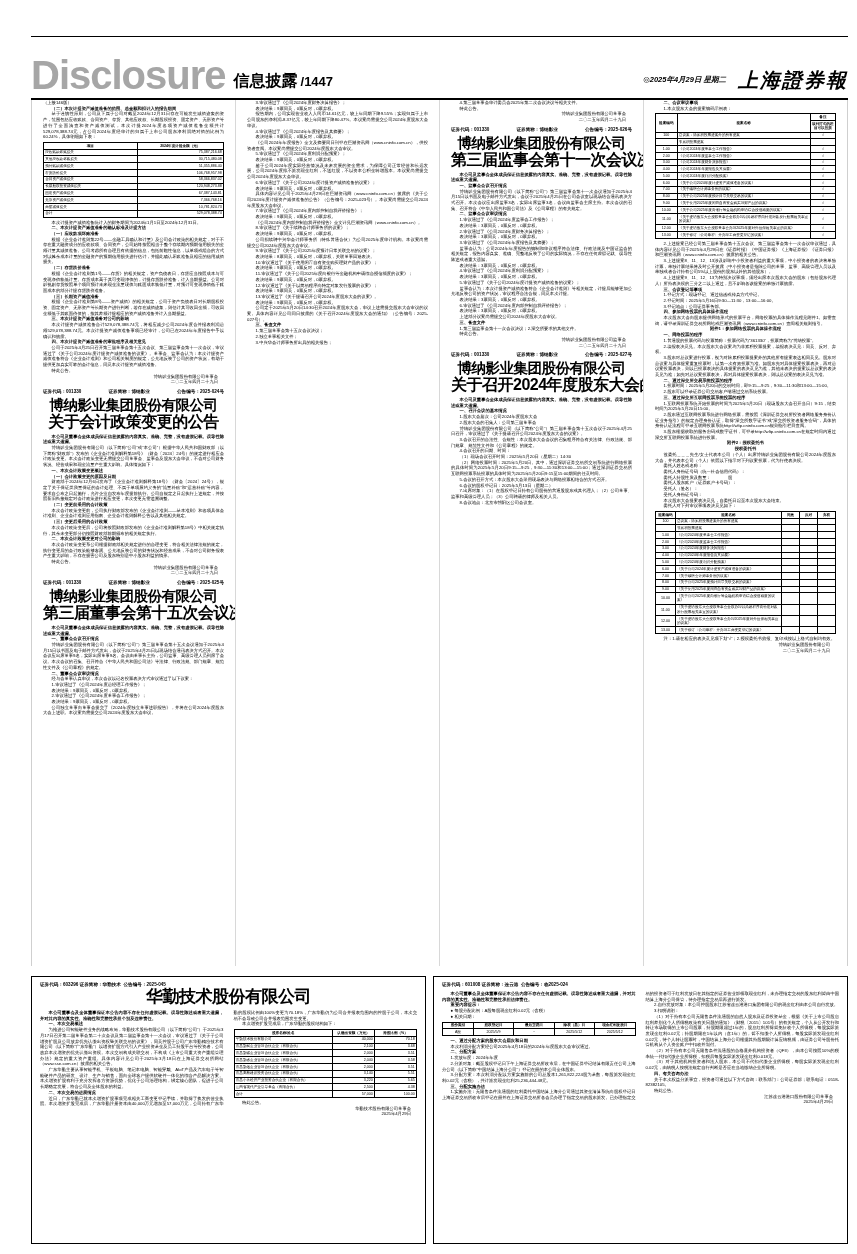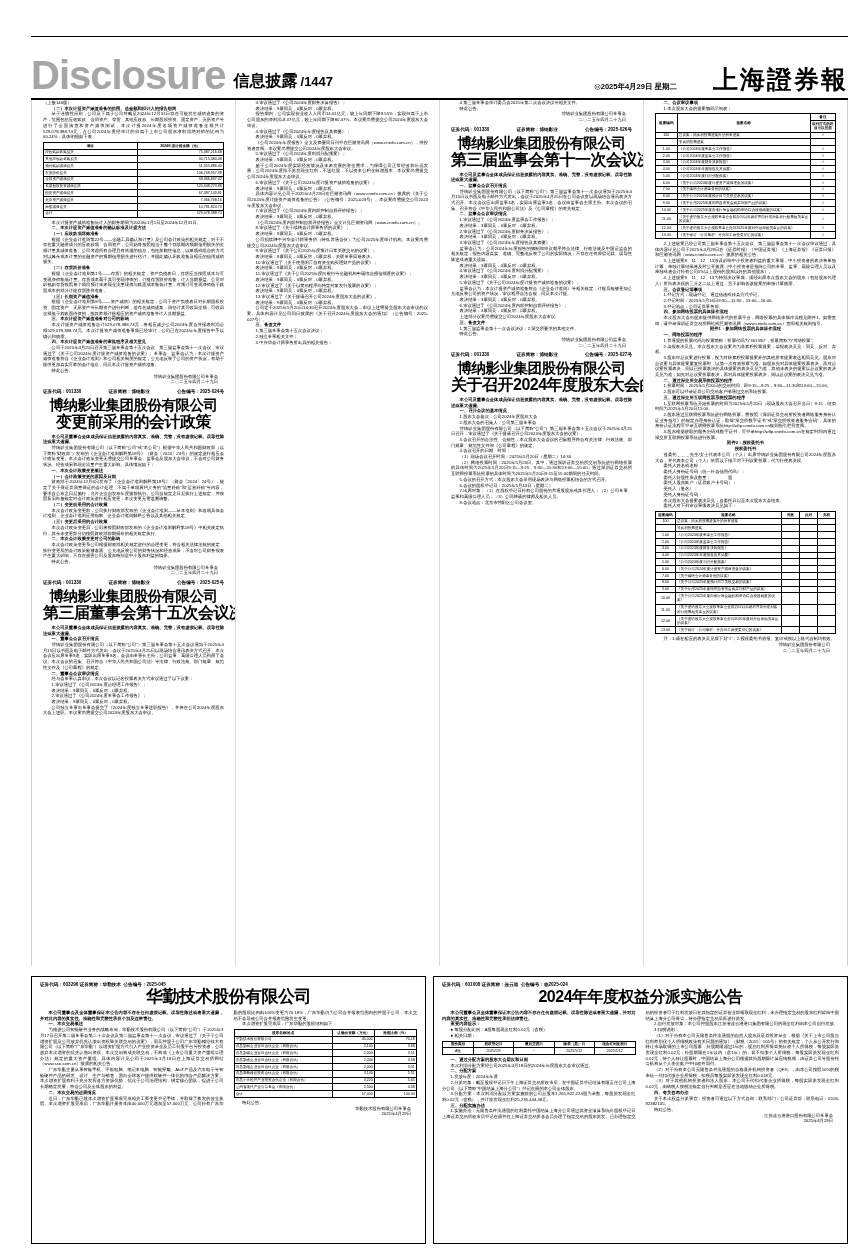--- a/index.html
+++ b/index.html
@@ -6,23 +6,23 @@
   .page{position:relative;width:857px;height:1254px;background:#ffffff;margin:0 auto;
         font-family:"Liberation Sans","DejaVu Sans",sans-serif;color:#000;overflow:hidden;}
   
   .masthead{position:absolute;left:31px;right:9px;top:36px;height:64px;
             border-top:1px solid #000;border-bottom:2px solid #000;
             display:flex;align-items:flex-end;padding-bottom:6px;box-sizing:border-box;}
   .dis{font-size:40px;font-weight:800;color:#a6a6a6;letter-spacing:-1px;line-height:34px;}
   .cnwrap{margin-left:8px;display:flex;align-items:baseline;}
   .cn-title{font-size:16px;font-weight:bold;}
   .page-no{font-size:13px;font-weight:bold;margin-left:3px;}
-  .mast-right{margin-left:auto;display:flex;align-items:flex-end;}
+  .mast-right{margin-left:auto;display:flex;align-items:center;font-style:italic;}
   .mast-date{font-size:7.5px;font-weight:bold;margin-right:12px;}
-  .paper-logo{font-family:"DejaVu Serif","Liberation Serif",serif;font-size:25px;font-weight:bold;letter-spacing:2px;line-height:24px;margin-left:24px;}
+  .paper-logo{font-family:"DejaVu Serif","Liberation Serif",serif;font-size:20px;font-weight:bold;letter-spacing:2px;line-height:24px;}
   
   .main{position:absolute;left:31px;right:9px;top:100px;height:866px;display:flex;
         border-left:1px solid #cfcfcf;border-right:1px solid #cfcfcf;box-sizing:border-box;}
   .col{flex:1 1 0;min-width:0;overflow:hidden;padding:0 11px;font-size:4.3px;line-height:5.7px;
        text-align:justify;box-sizing:border-box;}
   .col + .col{border-left:1px solid #d8d8d8;}
   .col p,.box-body p{margin:0;}
   .p{text-indent:2em;}
   .n{text-indent:0;}
   .b{font-weight:bold;text-indent:2em;}
@@ -151,21 +151,21 @@
           <p class="r">博纳影业集团股份有限公司董事会</p>
           <p class="r">二〇二五年四月二十九日</p>
         </div>
 
       <div class="codes">
         <span>证券代码：001330</span>
         <span>证券简称：博纳影业</span>
         <span>公告编号：2025-024号</span>
       </div>
       <div class="t1">博纳影业集团股份有限公司</div>
-      <div class="t2">变更前采用的会计政策</div>
+      <div class="t2">关于会计政策变更的公告</div>
       <div>
 
       <p class="b">本公司及董事会全体成员保证信息披露的内容真实、准确、完整，没有虚假记载、误导性陈述或重大遗漏。</p>
           <p class="p">博纳影业集团股份有限公司（以下简称“公司”或“本公司”）根据中华人民共和国财政部（以下简称“财政部”）发布的《企业会计准则解释第18号》（财会〔2024〕24号）的规定进行相应会计政策变更。本次会计政策变更无需提交公司董事会、监事会及股东大会审议，不会对公司财务状况、经营成果和现金流量产生重大影响。具体情况如下：</p>
           <p class="s">一、本次会计政策变更概述</p>
           <p class="s">（一）会计政策变更的原因及日期</p>
           <p class="p">财政部于2024年12月6日发布了《企业会计准则解释第18号》（财会〔2024〕24号），规定了关于保证类质量保证的会计处理、不属于单项履约义务的“流量补贴”和“运营补贴”等内容，要求自公布之日起施行，允许企业自发布年度提前执行。公司自规定之日起执行上述规定，并按照新旧衔接规定对会计政策进行相应变更，本次变更无需追溯调整。</p>
           <p class="s">（二）变更前采用的会计政策</p>
           <p class="p">本次会计政策变更前，公司执行财政部发布的《企业会计准则——基本准则》和各项具体会计准则、企业会计准则应用指南、企业会计准则解释公告以及其他相关规定。</p>
           <p class="s">（三）变更后采用的会计政策</p>
@@ -668,21 +668,20 @@
           </div>
       </div>
     </div>
 
     <div class="box box-right">
       <div class="codes2">
         <span>证券代码：601008</span>
         <span>证券简称：连云港</span>&nbsp;
         <span>公告编号：临2025-024</span>
       </div>
-      <div class="bt">2024年年度权益分派实施公告</div>
       <div class="box-body">
         <div>
 
         <p class="b">本公司董事会及全体董事保证本公告内容不存在任何虚假记载、误导性陈述或者重大遗漏，并对其内容的真实性、准确性和完整性承担法律责任。</p>
             <p class="s">重要内容提示：</p>
             <p class="p">● 每股分配比例：A股每股现金红利0.02元（含税）</p>
             <p class="p">● 相关日期：</p>
           </div>
         <table class="tbl">
           <colgroup>

